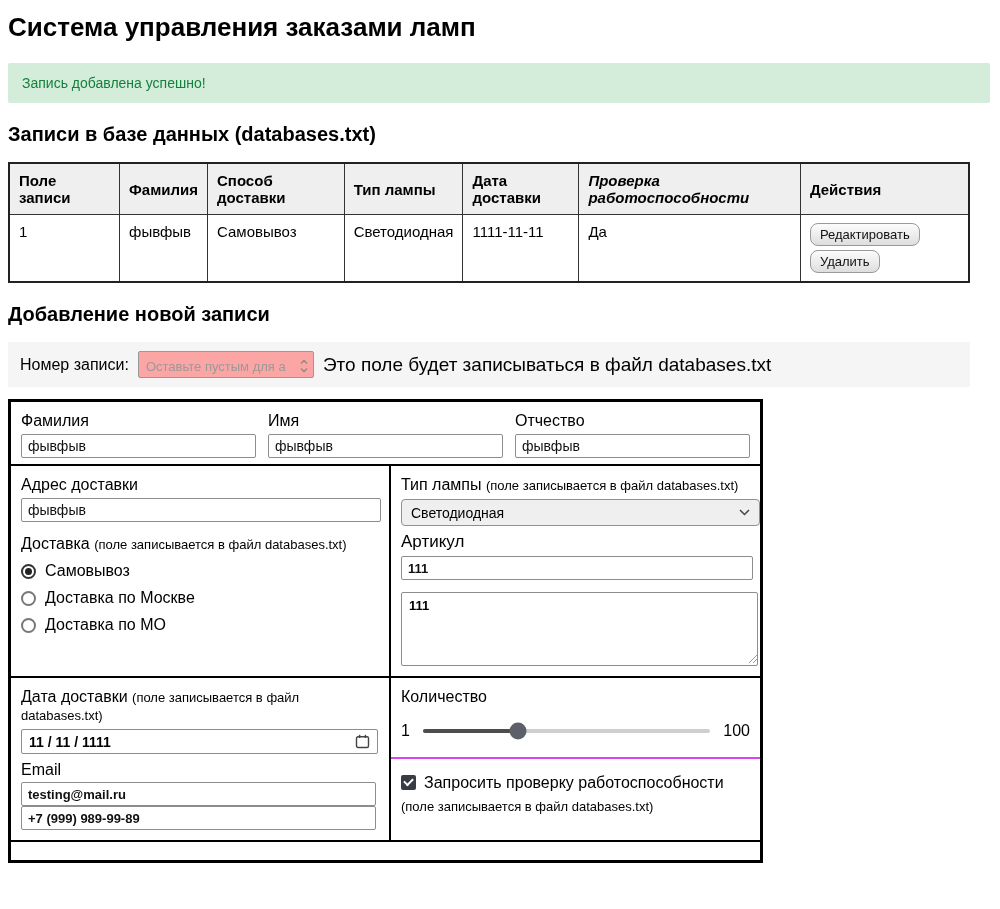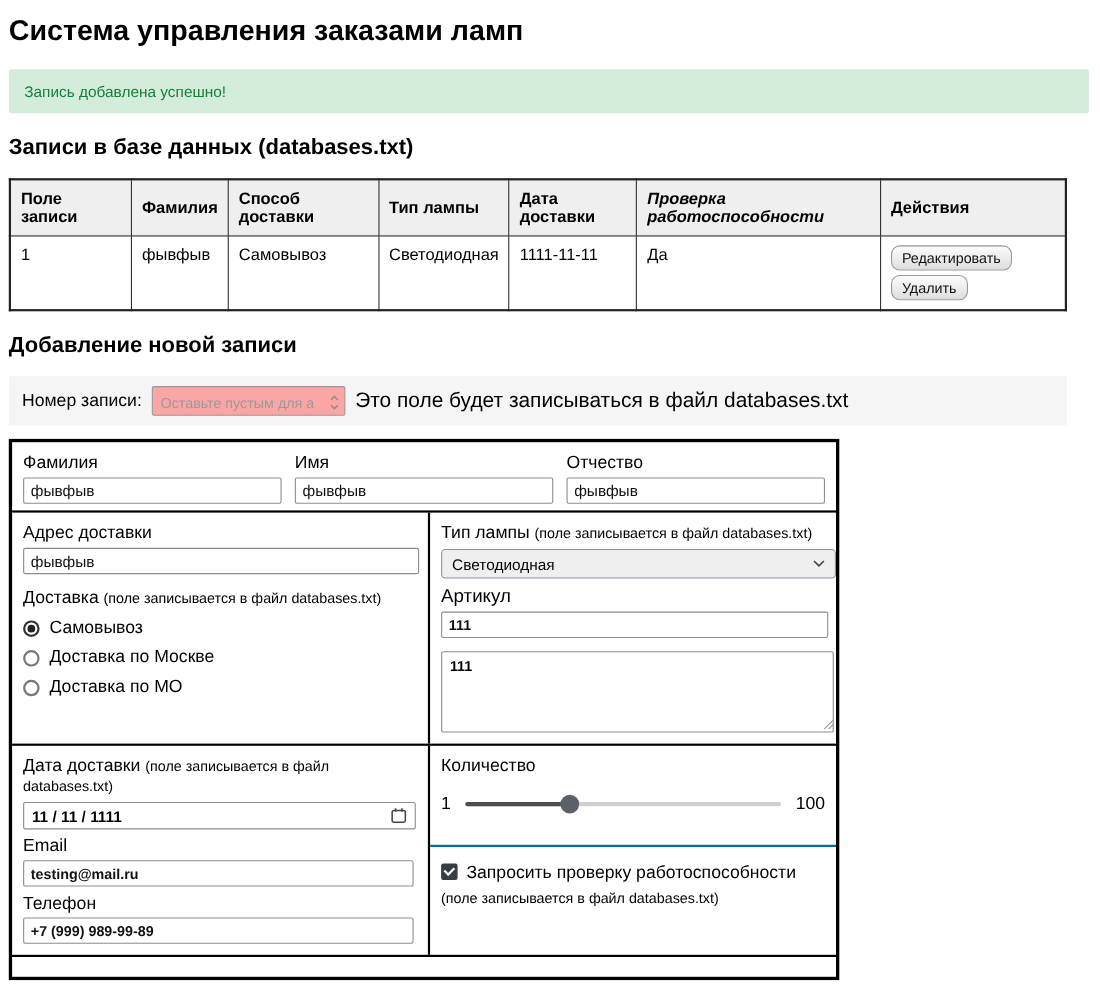--- a/index.html
+++ b/index.html
@@ -90,21 +90,21 @@
   }
   .resize-handle { position: absolute; right: 2px; bottom: 3px; }
 
   .date-box {
     height: 25px; border: 1px solid #8d8d8d; border-radius: 2px;
     display: flex; align-items: center; justify-content: space-between;
     padding: 0 7px; font-size: 14px; font-weight: bold; margin-bottom: 7px;
   }
   .contact-label { font-size: 16px; margin: 2px 0 3px 0; display: block; }
 
-  .qty-cell { padding: 10px; border-bottom: 2px solid #0369a1; height: 92px; }
+  .qty-cell { padding: 10px; border-bottom: 2px solid #d946ef; height: 81px; }
   .slider-row { display: flex; align-items: center; gap: 13px; font-size: 16px; margin-top: 16px; }
   .slider-track { flex: 1; height: 4px; background: #cfcfcf; border-radius: 3px; position: relative; cursor: pointer; }
   .slider-fill { position: absolute; left: 0; top: 0; height: 4px; background: #4d4d4d; border-radius: 3px; }
   .slider-thumb {
     position: absolute; top: 50%; transform: translate(-50%, -50%);
     width: 17px; height: 17px; background: #5b6069; border-radius: 50%; cursor: pointer;
   }
   .check-cell { padding: 12px 10px; font-size: 16px; line-height: 1.45; }
   .checkbox {
     display: inline-block; width: 15px; height: 15px; background: #383d45; border-radius: 2px;
@@ -246,21 +246,20 @@
       <div class="date-box" style="width:357px">
         <span>11 / 11 / 1111</span>
         <svg width="15" height="15" viewBox="0 0 15 15">
           <rect x="1.5" y="2.8" width="12" height="10.7" rx="1.5" fill="none" stroke="#444" stroke-width="1.4"></rect>
           <line x1="4.6" y1="0.8" x2="4.6" y2="4" stroke="#444" stroke-width="1.4"></line>
           <line x1="10.4" y1="0.8" x2="10.4" y2="4" stroke="#444" stroke-width="1.4"></line>
         </svg>
       </div>
       <label class="contact-label">Email</label>
       <input class="text" type="text" style="width: 355px; font-weight: bold; font-size: 13px;" value="testing@mail.ru">
-      <label class="contact-label" style="margin-top:7px">Телефон</label>
       <input class="text" type="text" style="width: 355px; font-weight: bold; font-size: 13px;" value="+7 (999) 989-99-89">
     </div>
     <div>
       <div class="qty-cell">
         <span>Количество</span>
         <div class="slider-row">
           <span>1</span>
           <div class="slider-track">
             <div class="slider-fill" style="width: 33%;"></div>
             <div class="slider-thumb" style="left: 33%;"></div>

